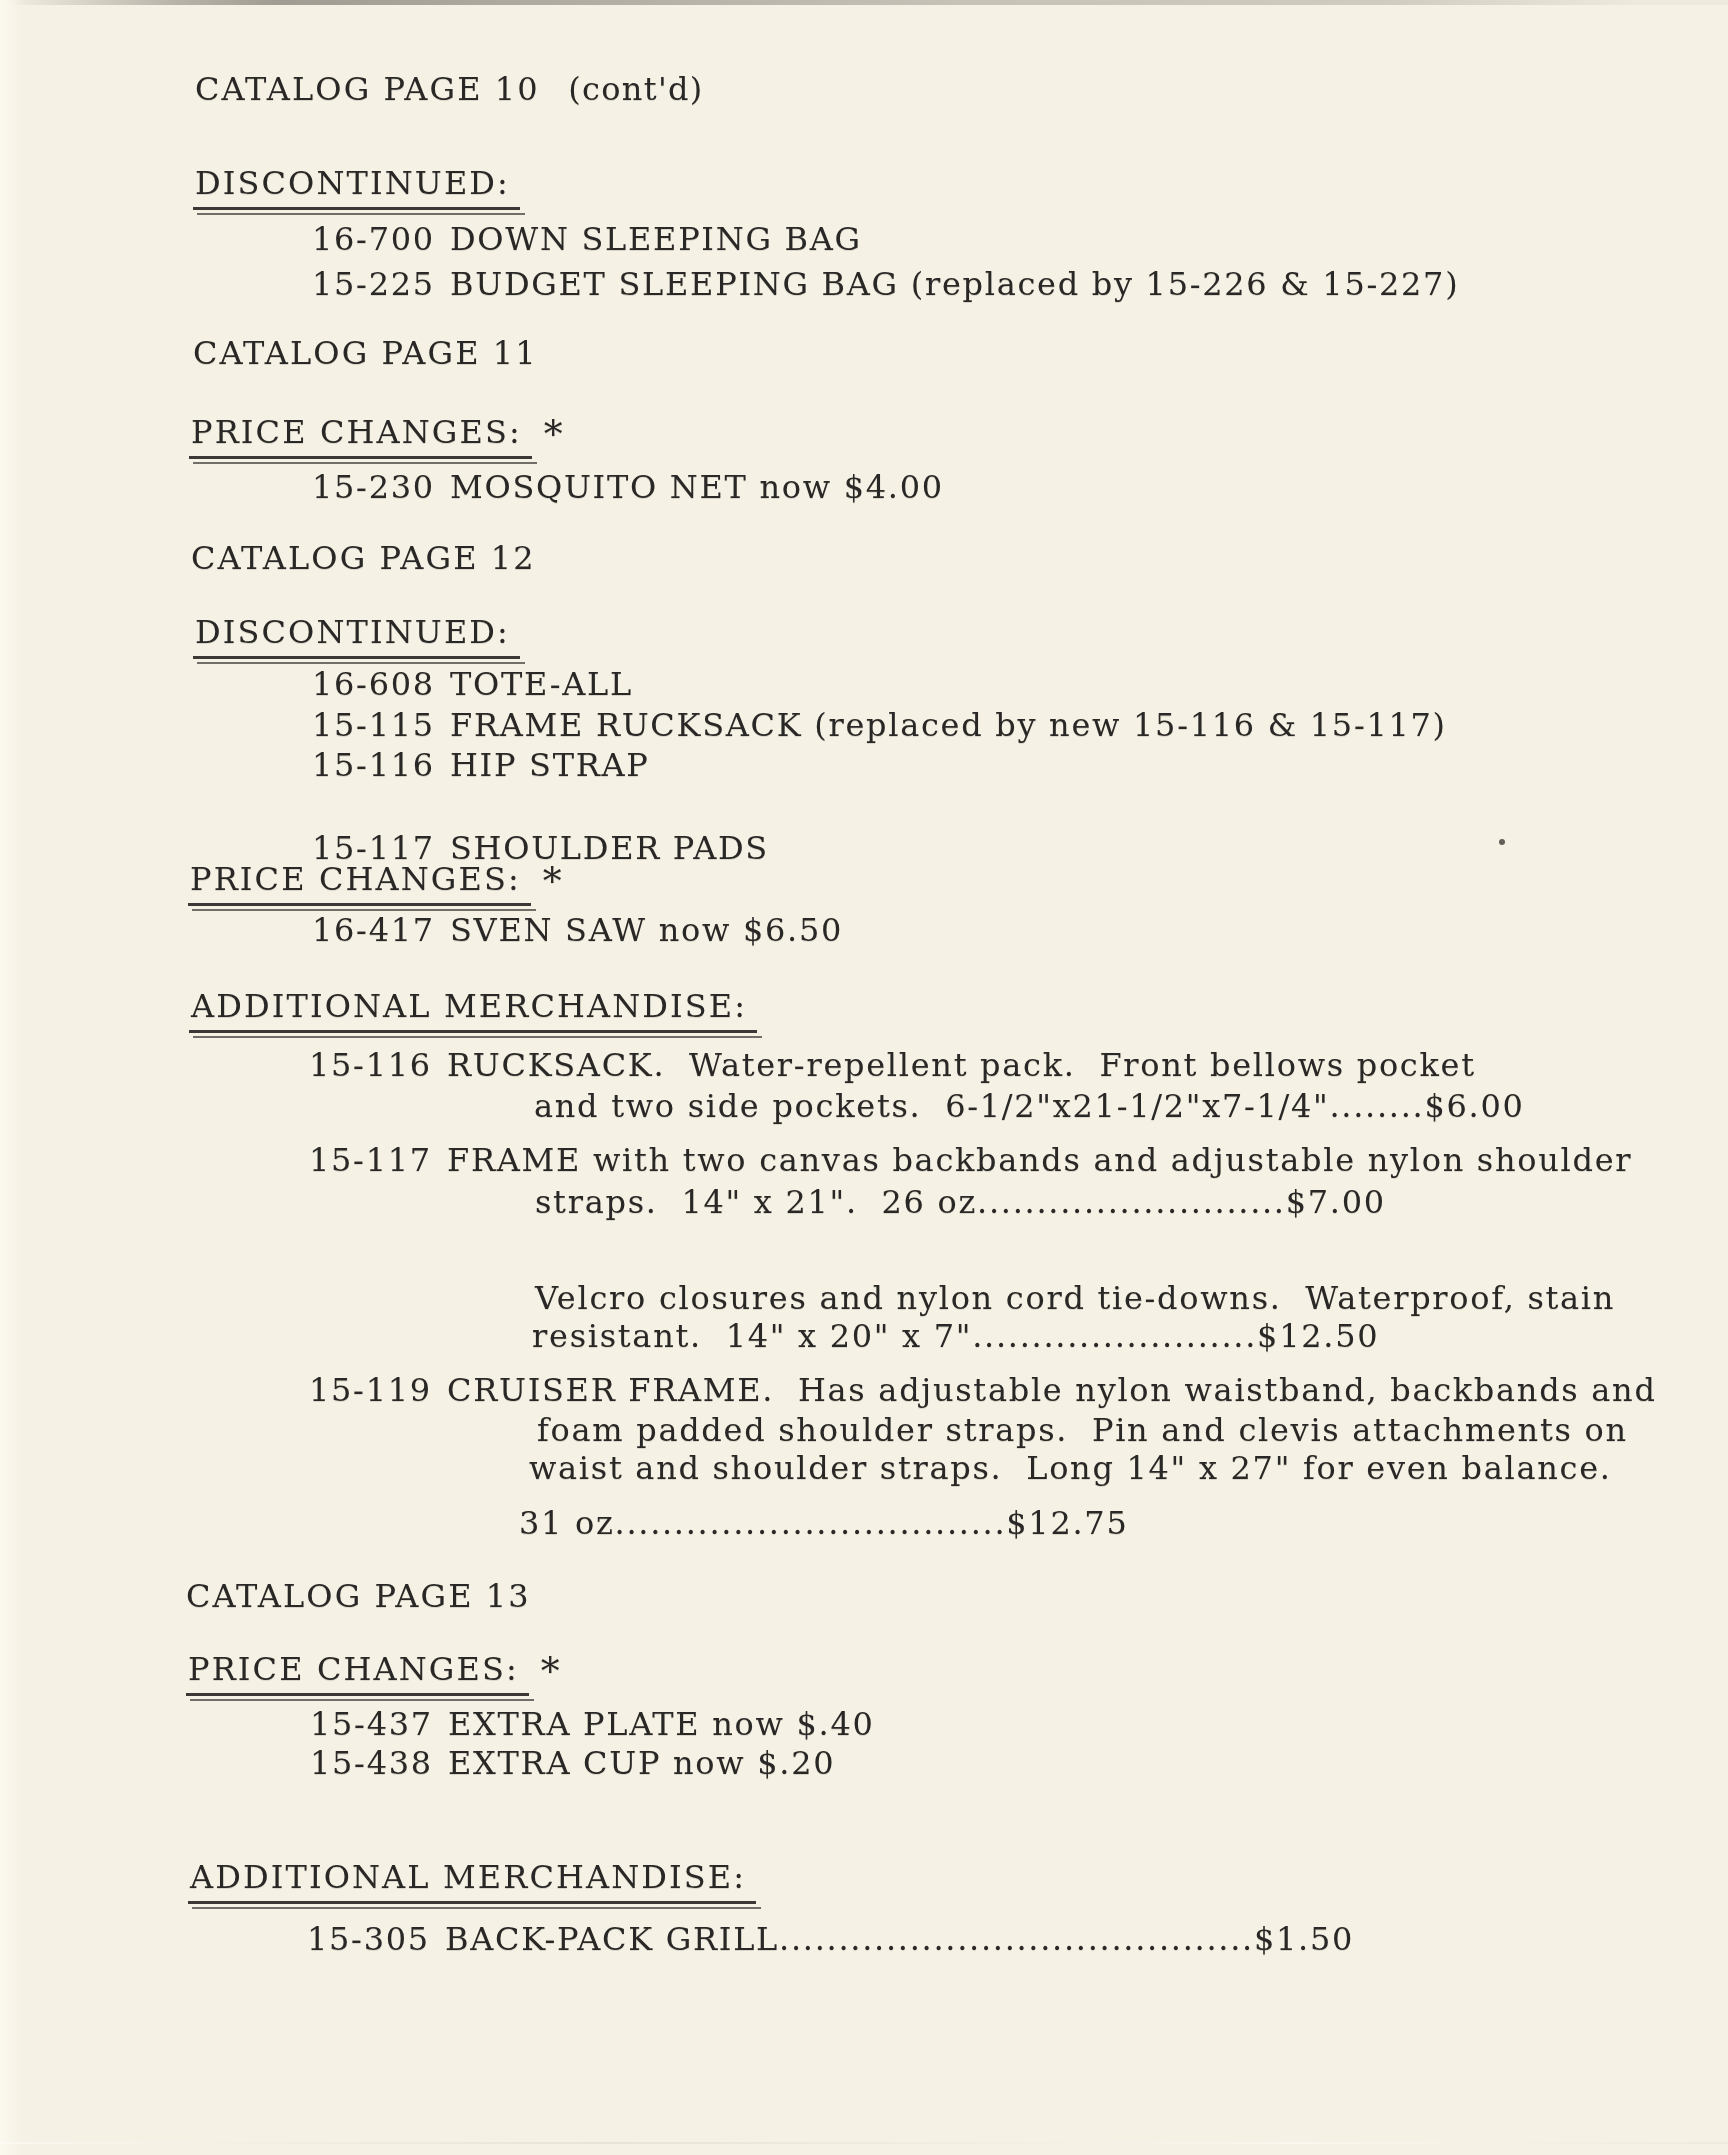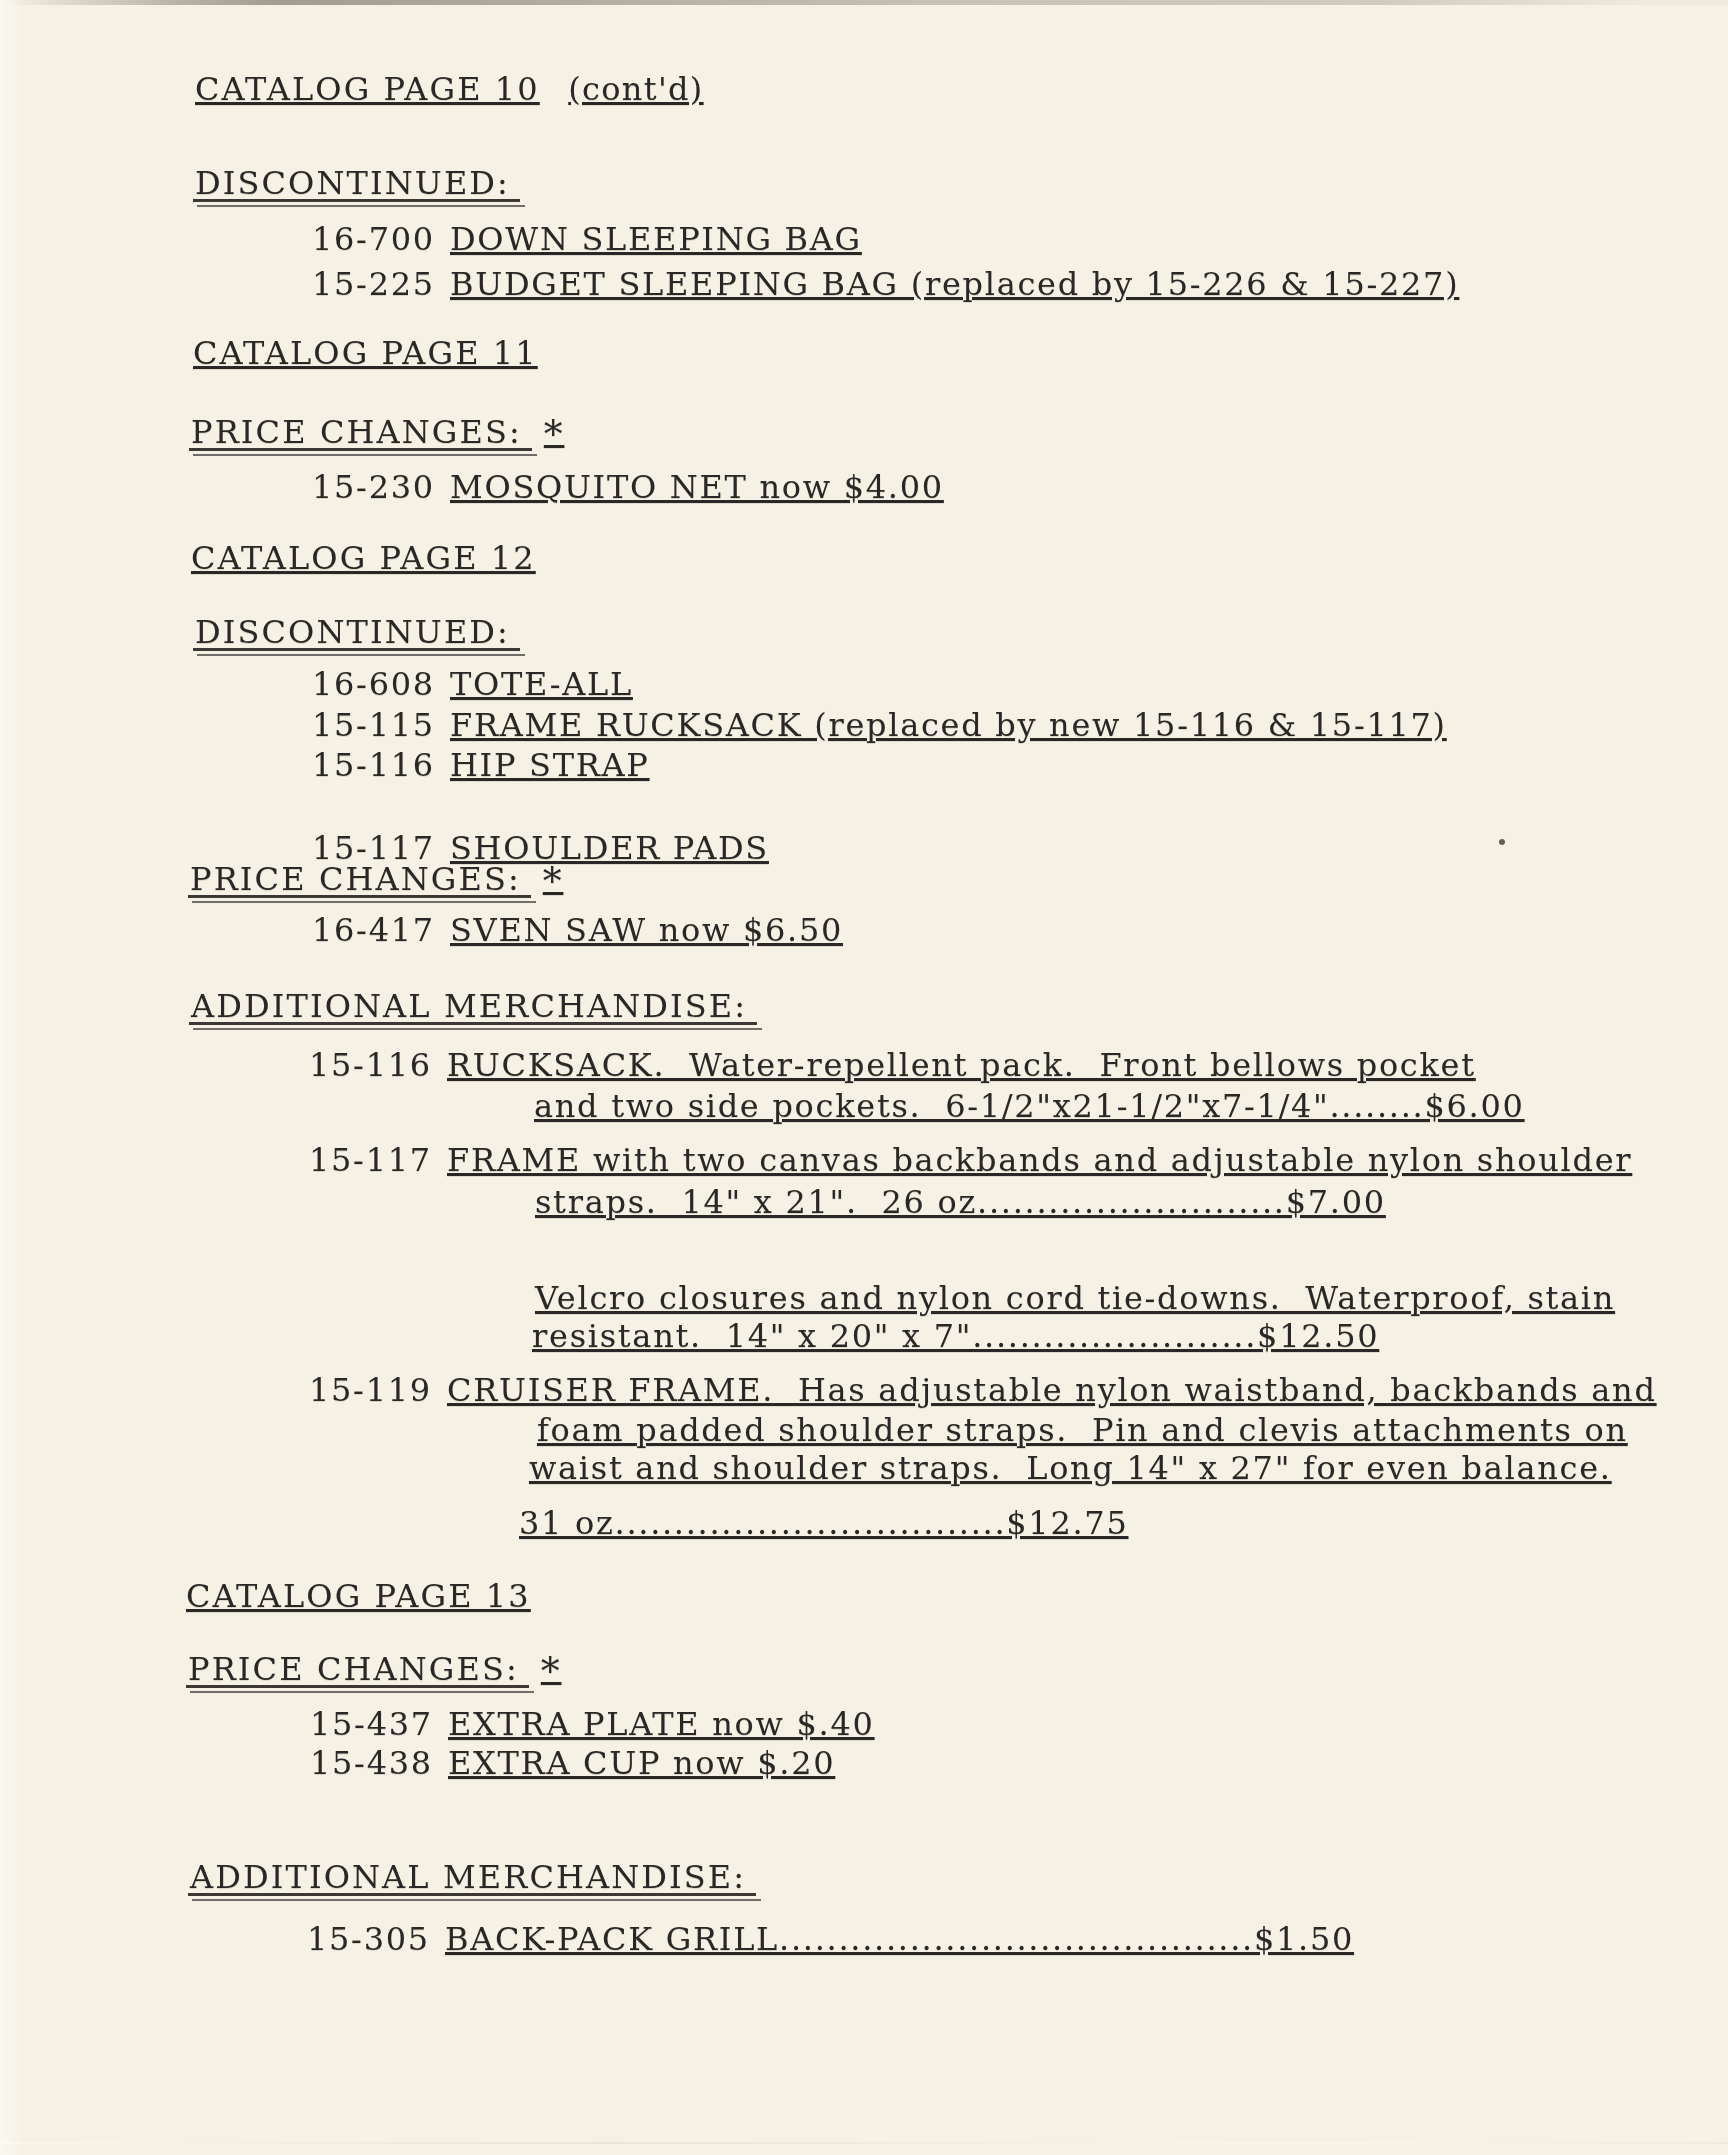--- a/index.html
+++ b/index.html
@@ -19,28 +19,27 @@
     font-family:"DejaVu Serif", serif;
     font-size:32px;
     color:var(--ink);
     letter-spacing:1.7px;
   }
   .block{
     position:absolute;
     white-space:pre;
     line-height:39px;
     text-shadow:0 0.8px 0 rgba(42,40,38,.14);
-    text-decoration:underline;
   }
   
   .ph .t{letter-spacing:2.1px;}
   .ph .sfx{margin-left:28.5px;letter-spacing:1.3px;}
   .ph .sfx:empty{display:none;}
   
-  .sh .t{letter-spacing:2.1px;position:relative;display:inline-block;padding-bottom:4px;}
+  .sh .t{letter-spacing:2.1px;position:relative;display:inline-block;padding-bottom:12px;}
   .sh .t::after{
     content:"";position:absolute;left:-2.5px;right:-10px;bottom:5px;height:3.4px;
     background:var(--ink);opacity:.92;
   }
   .sh .t::before{
     content:"";position:absolute;left:1.7px;right:-15px;bottom:0;height:1.7px;
     background:var(--ink);opacity:.65;
   }
   .sh .ast{margin-left:22px;font-size:1.18em;position:relative;top:4.2px;}
   .sh .ast:empty{display:none;}

